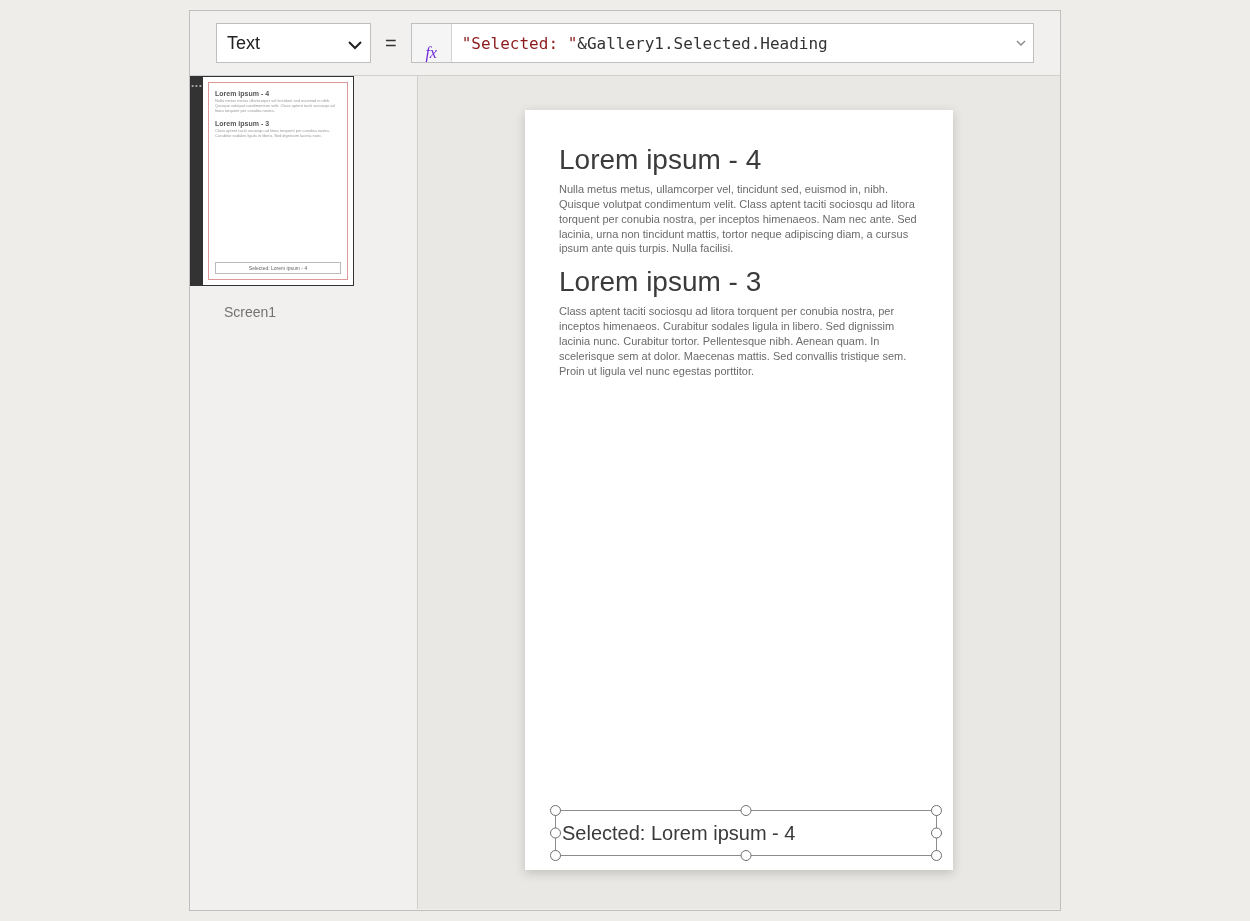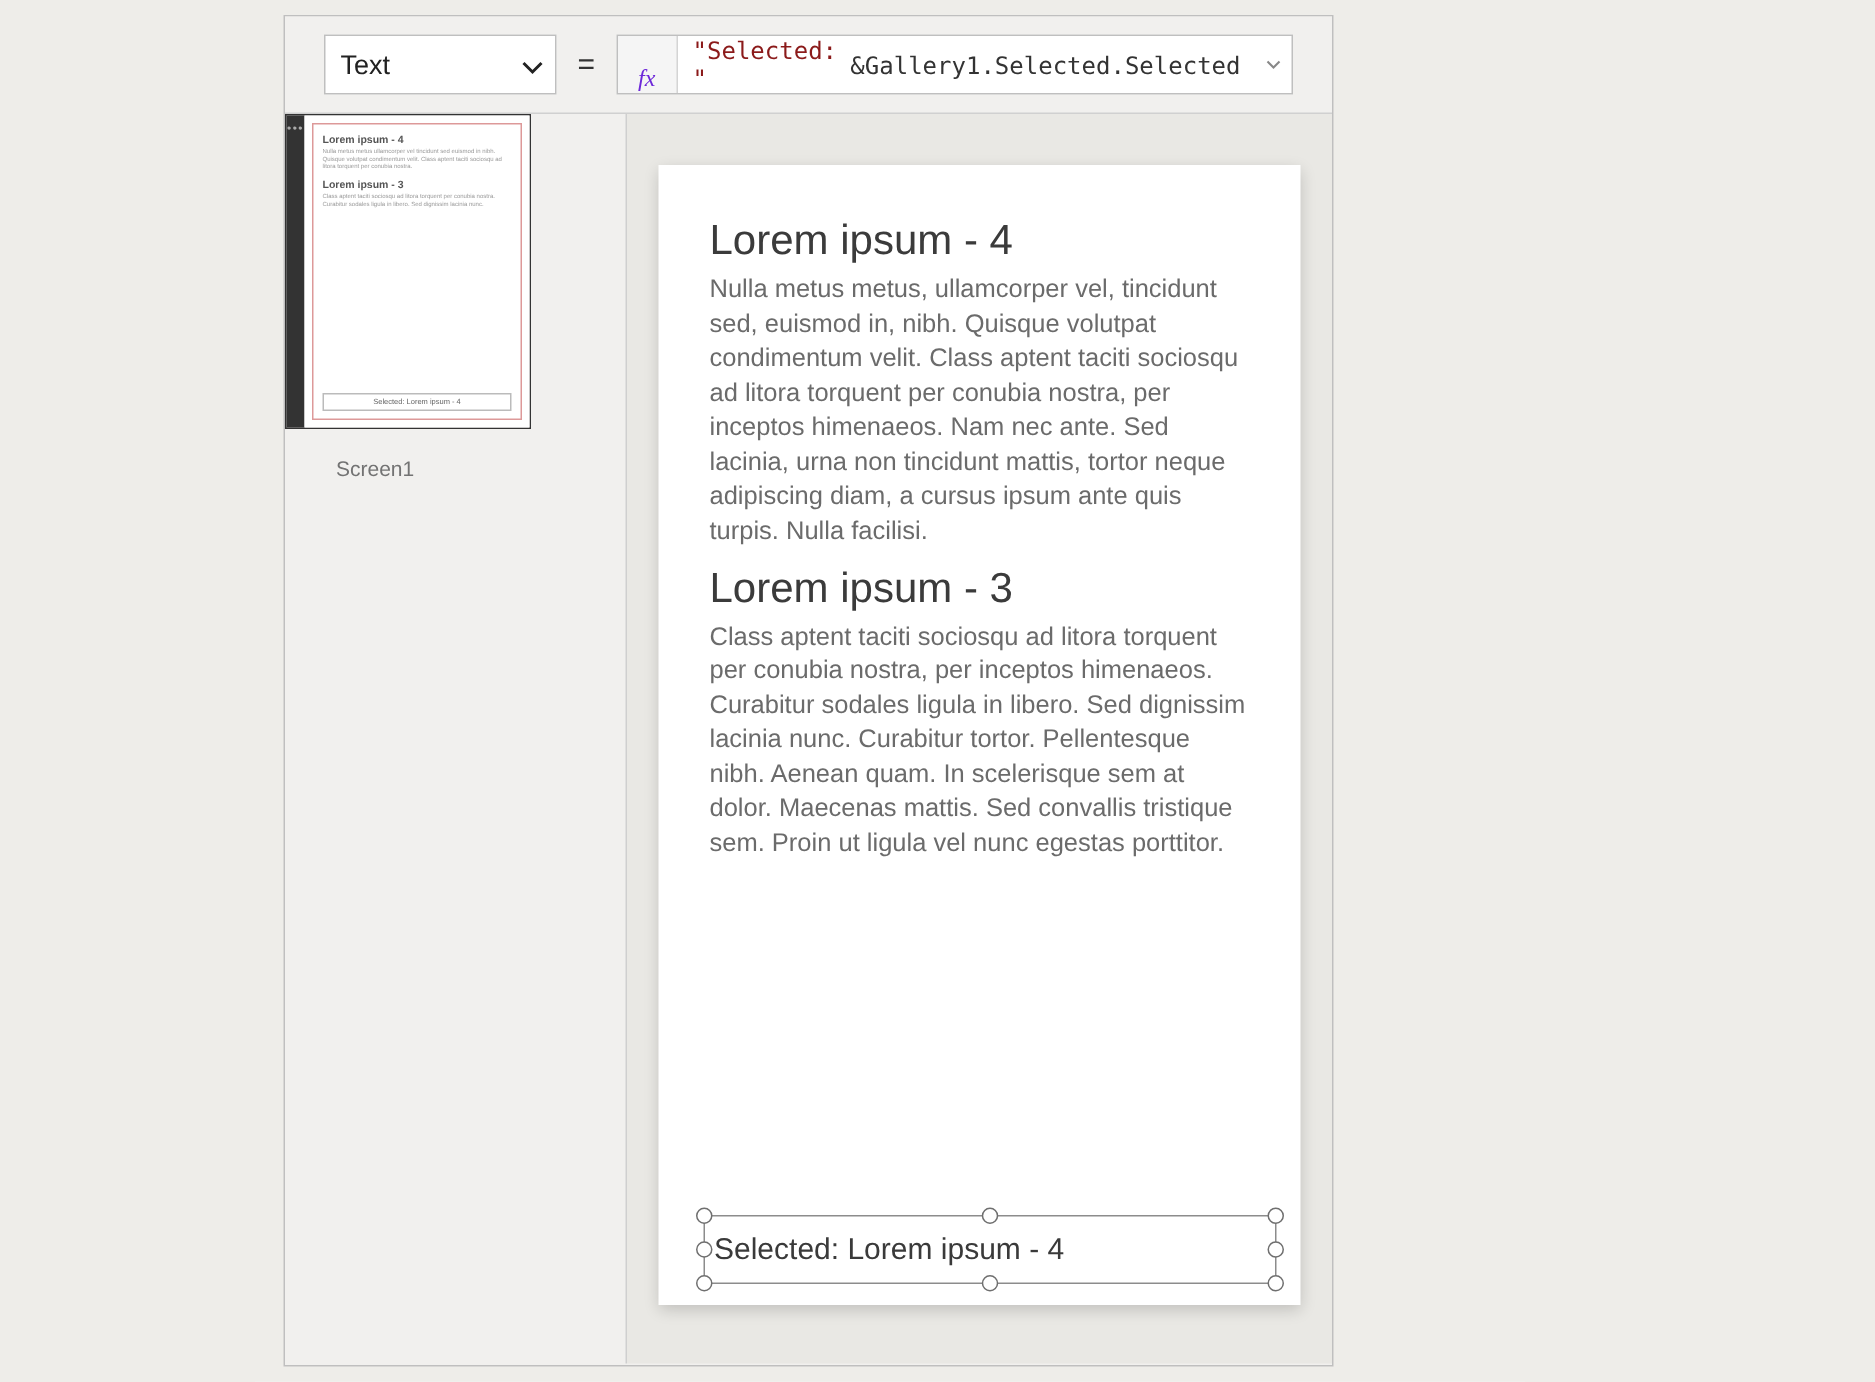--- a/index.html
+++ b/index.html
@@ -8,21 +8,21 @@
     background: #eeede9;
     font-family: "Segoe UI", Arial, sans-serif;
     width: 1250px;
     height: 921px;
     overflow: hidden;
   }
   .app-frame {
     position: absolute;
     left: 189px;
     top: 10px;
-    width: 700px;
+    width: 872px;
     height: 901px;
     background: #f1f0ee;
     border: 1px solid #bfbfbf;
   }
   
   .formula-bar {
     display: flex;
     align-items: center;
     gap: 12px;
     padding: 12px 26px 12px 26px;
@@ -186,21 +186,21 @@
     position: relative;
     padding: 28px 34px 20px 34px;
   }
   .gal-h {
     font-size: 28px;
     color: #3b3b3b;
     margin: 6px 0 6px 0;
     font-weight: 400;
   }
   .gal-p {
-    font-size: 17px;
+    font-size: 11px;
     color: #6b6b6b;
     line-height: 1.35;
     margin-bottom: 10px;
   }
 
   
   .sel-control {
     position: absolute;
     left: 30px;
     right: 16px;
@@ -248,21 +248,21 @@
       </span>
     </div>
     <div class="eq">=</div>
     <div class="fx-box">
       <div class="fx-label">
         <span>fx</span>
       </div>
       <div class="fx-input">
         <span class="tok-str">"Selected: "</span>
           <span class="tok-op"> &amp; </span>
-          <span class="tok-id">Gallery1.Selected.Selected</span>
+          <span class="tok-id">Gallery1.Selected.Heading</span>
       </div>
       <div class="fx-expand">
         <svg width="10" height="8" viewBox="0 0 10 8">
             <path d="M1 2 L5 6 L9 2" fill="none" stroke="#888" stroke-width="1.4"></path>
           </svg>
       </div>
     </div>
   </div>
 
   <div class="body-row">

